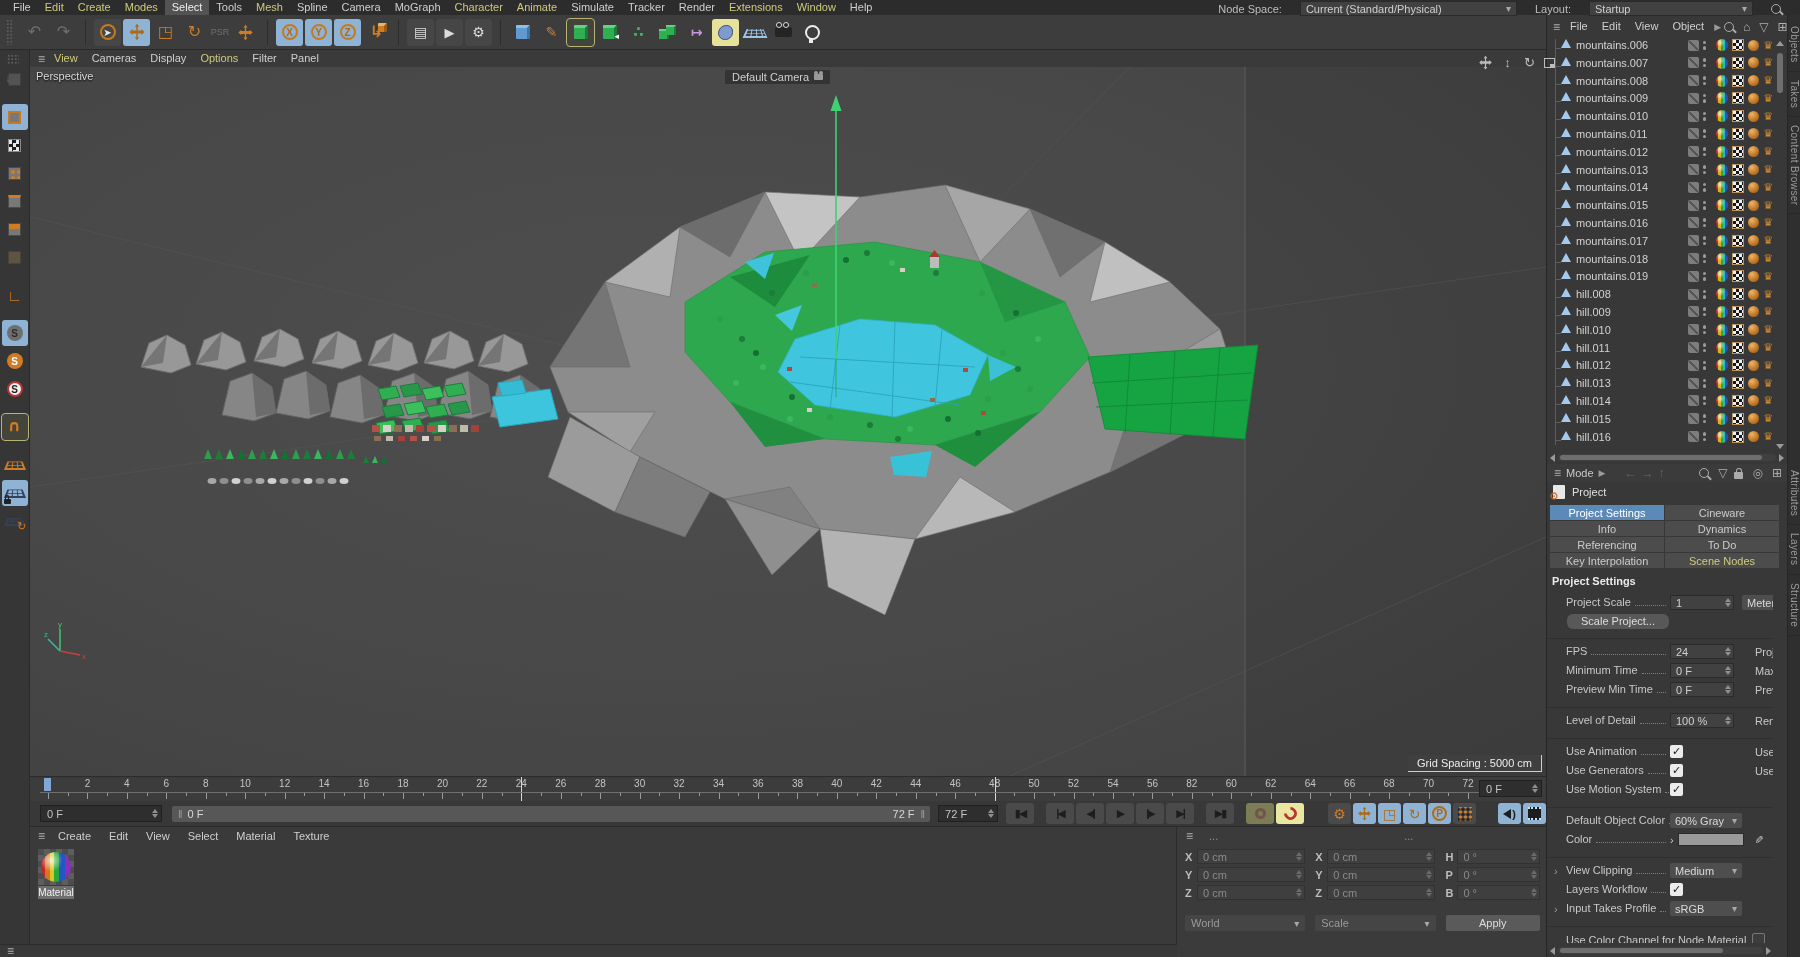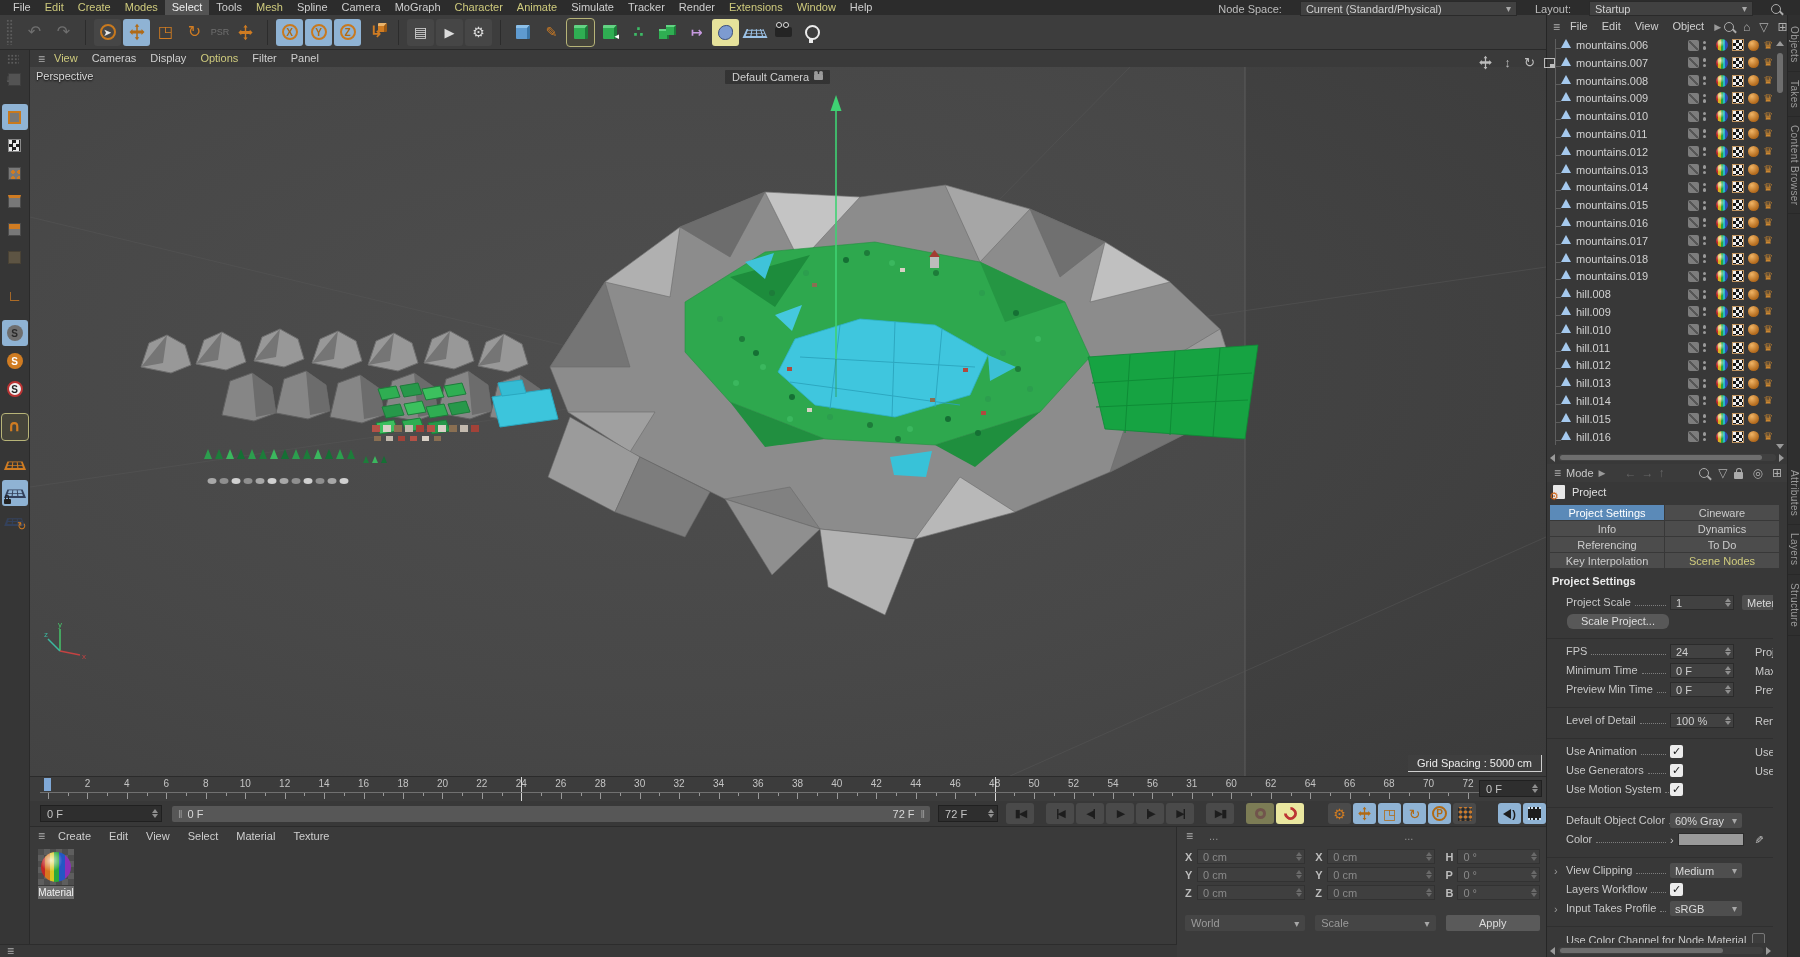--- a/index.html
+++ b/index.html
@@ -699,21 +699,21 @@
         <div class="rtick" style="left: 1013.83px;"></div>
         <div class="rnum" style="left: 1033.56px;">52</div>
         <div class="rtick maj" style="left: 1033.56px;"></div>
         <div class="rtick" style="left: 1053.28px;"></div>
         <div class="rnum" style="left: 1073px;">54</div>
         <div class="rtick maj" style="left: 1073px;"></div>
         <div class="rtick" style="left: 1092.72px;"></div>
         <div class="rnum" style="left: 1112.44px;">56</div>
         <div class="rtick maj" style="left: 1112.44px;"></div>
         <div class="rtick" style="left: 1132.17px;"></div>
-        <div class="rnum" style="left: 1151.89px;">31</div>
+        <div class="rnum" style="left: 1151.89px;">82</div>
         <div class="rtick maj" style="left: 1151.89px;"></div>
         <div class="rtick" style="left: 1171.61px;"></div>
         <div class="rnum" style="left: 1191.33px;">60</div>
         <div class="rtick maj" style="left: 1191.33px;"></div>
         <div class="rtick" style="left: 1211.06px;"></div>
         <div class="rnum" style="left: 1230.78px;">62</div>
         <div class="rtick maj" style="left: 1230.78px;"></div>
         <div class="rtick" style="left: 1250.5px;"></div>
         <div class="rnum" style="left: 1270.22px;">64</div>
         <div class="rtick maj" style="left: 1270.22px;"></div>

